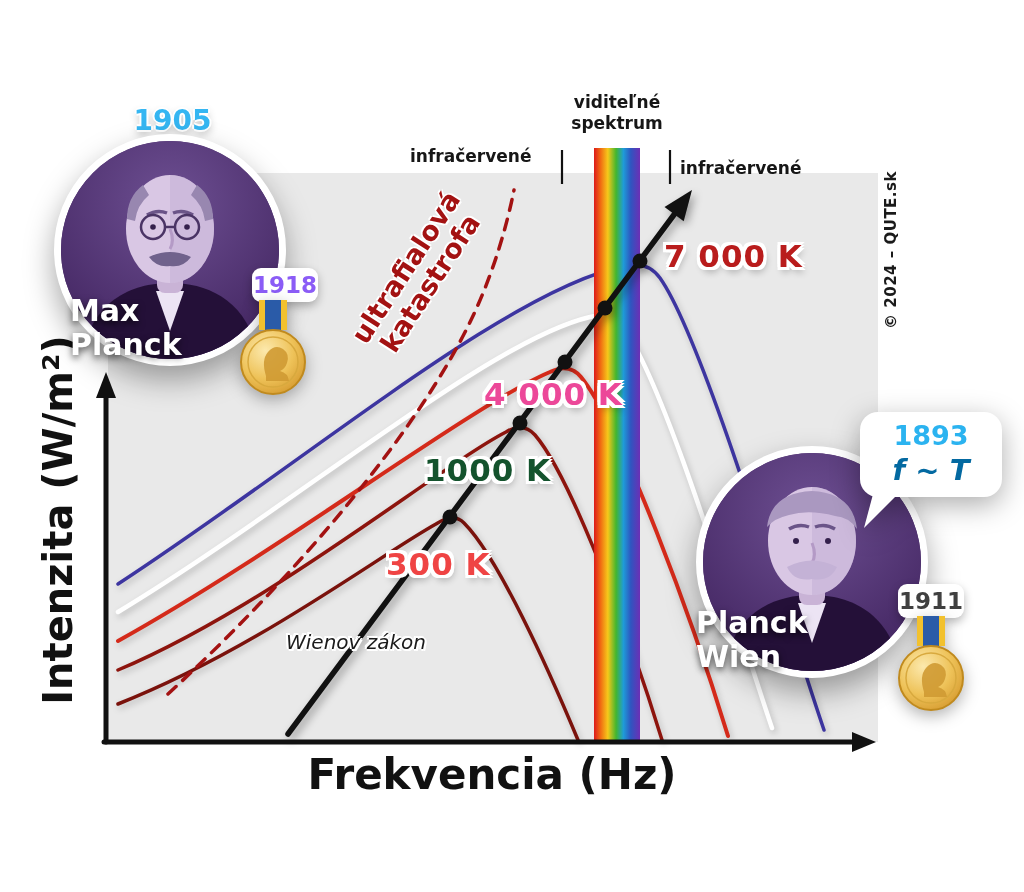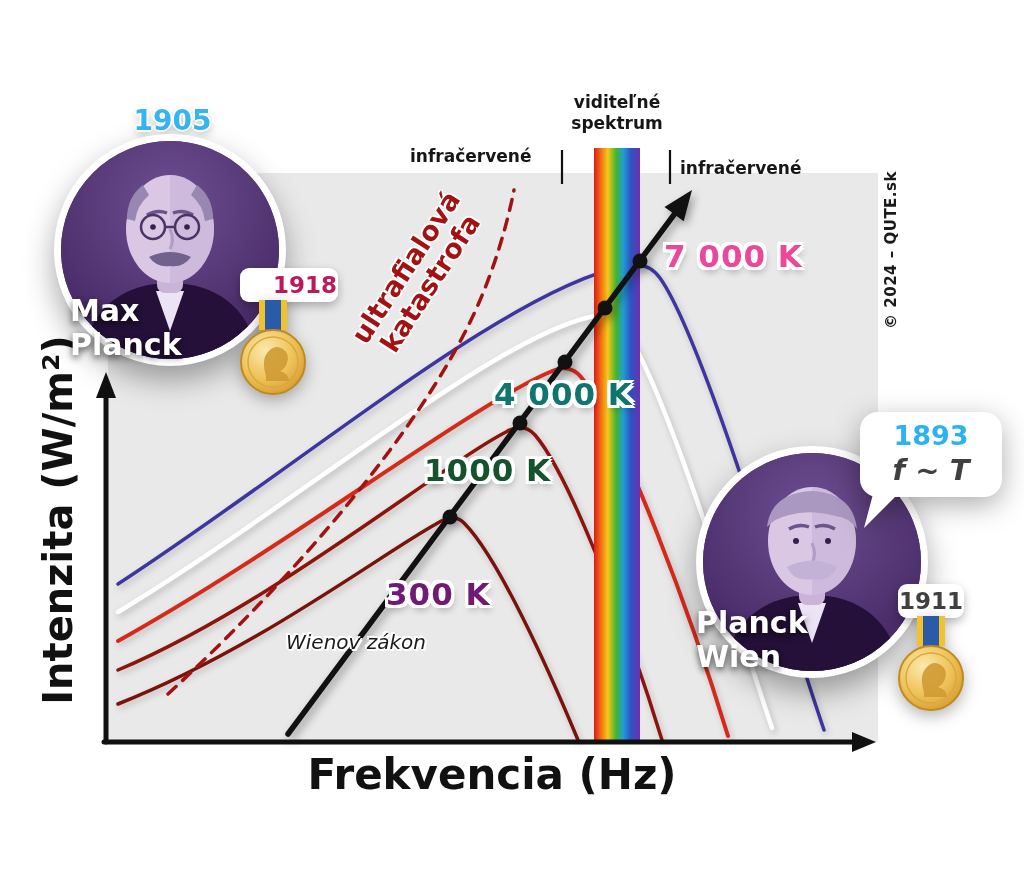--- a/index.html
+++ b/index.html
@@ -109,24 +109,24 @@
 
   
   <div class="lbl small-cap" style="left:542px;top:92px;width:150px;text-align:center;">
     <div>viditeľné</div>
     <div>spektrum</div>
   </div>
   <div class="lbl small-cap" style="left:410px;top:146px;width:142px;text-align:left;">infračervené</div>
   <div class="lbl small-cap" style="left:680px;top:158px;width:160px;text-align:left;">infračervené</div>
 
   
-  <div class="lbl temp" style="left: 664px; top: 238px; color: #ec4899;">7 000 K</div>
-  <div class="lbl temp" style="left: 494px; top: 376px; color: #0f766e;">4 000 K</div>
+  <div class="lbl temp" style="left: 664px; top: 238px; color: #b91c1c;">7 000 K</div>
+  <div class="lbl temp" style="left: 484px; top: 376px; color: #ec4899;">4 000 K</div>
   <div class="lbl temp" style="left: 424px; top: 452px; color: #14532d;">1000 K</div>
-  <div class="lbl temp" style="left: 386px; top: 546px; color: #701a75; margin-top: 30px;">300 K</div>
+  <div class="lbl temp" style="left: 386px; top: 546px; color: #ef4444;">300 K</div>
 
   
   <div class="lbl wien-law" style="left:286px;top:630px;">Wienov zákon</div>
   <div class="lbl uvcat" style="left: 313px; top: 246px; color: rgb(163, 18, 18);">
     <div>ultrafialová</div>
     <div>katastrofa</div>
   </div>
 
   
   <div class="lbl axis-label rot90" style="left:-172px;top:497px;width:460px;">Intenzita (W/m²)</div>
@@ -155,21 +155,21 @@
       <circle cx="92" cy="86" r="2.8" fill="#34204c"></circle>
         <circle cx="126" cy="86" r="2.8" fill="#34204c"></circle>
       <path d="M109 88 q5 12 0 20" stroke="#b49ac6" stroke-width="3" fill="none"></path>
       <path d="M88 116 q21 -10 42 0 q-8 11 -21 9 q-13 2 -21 -9 z" fill="#70628c"></path>
     </svg>
   </div>
   <div class="pname" style="left:70px;top:294px;width:232px;">
     <div>Max</div>
     <div>Planck</div>
   </div>
-  <div class="nobel-badge" style="left: 240px; top: 268px; color: #be185d; padding-left: 32px;">1918</div>
+  <div class="nobel-badge" style="left: 252px; top: 268px; color: #8b5cf6;">1918</div>
   <svg class="medal" style="left:238px;top:300px;" width="70" height="96" viewBox="0 0 70 96">
     <rect x="21" y="0" width="28" height="30" fill="#2a5ba8"></rect>
     <rect x="21" y="0" width="6" height="30" fill="#f2c12e"></rect>
     <rect x="43" y="0" width="6" height="30" fill="#f2c12e"></rect>
     <circle cx="35" cy="62" r="32" fill="url(#goldGrad)" stroke="#c08a1e" stroke-width="2"></circle>
     <circle cx="35" cy="62" r="25" fill="none" stroke="#d8a93e" stroke-width="1.5"></circle>
     <path d="M28 76 q-5 -16 2 -24 q7 -8 15 -3 q7 5 4 14 q-2 6 -7 8 q8 2 9 10 l-23 0 z" fill="#cf9a33" opacity="0.9"></path>
   </svg>
 
   
@@ -190,21 +190,21 @@
       <path d="M84 114 q25 -13 50 0 q-7 15 -25 12 q-18 3 -25 -12 z" fill="#c4b2d6"></path>
     </svg>
   </div>
   <div class="pname" style="left:696px;top:606px;width:232px;">
     <div>Planck</div>
     <div>Wien</div>
   </div>
   <div class="bubble-wrap" style="left:860px;top:412px;">
     <div class="bubble">
       <div class="bubble-year" style="color: rgb(43, 179, 240);">1893</div>
-      <div class="bubble-formula" style="color: #404040;">f ~ T</div>
+      <div class="bubble-formula" style="color: #0369a1;">f ~ T</div>
     </div>
     <div class="bubble-tail"></div>
   </div>
   <div class="nobel-badge" style="left: 898px; top: 584px; color: #404040;">1911</div>
   <svg class="medal" style="left:896px;top:616px;" width="70" height="96" viewBox="0 0 70 96">
     <rect x="21" y="0" width="28" height="30" fill="#2a5ba8"></rect>
     <rect x="21" y="0" width="6" height="30" fill="#f2c12e"></rect>
     <rect x="43" y="0" width="6" height="30" fill="#f2c12e"></rect>
     <circle cx="35" cy="62" r="32" fill="url(#goldGrad)" stroke="#c08a1e" stroke-width="2"></circle>
     <circle cx="35" cy="62" r="25" fill="none" stroke="#d8a93e" stroke-width="1.5"></circle>

